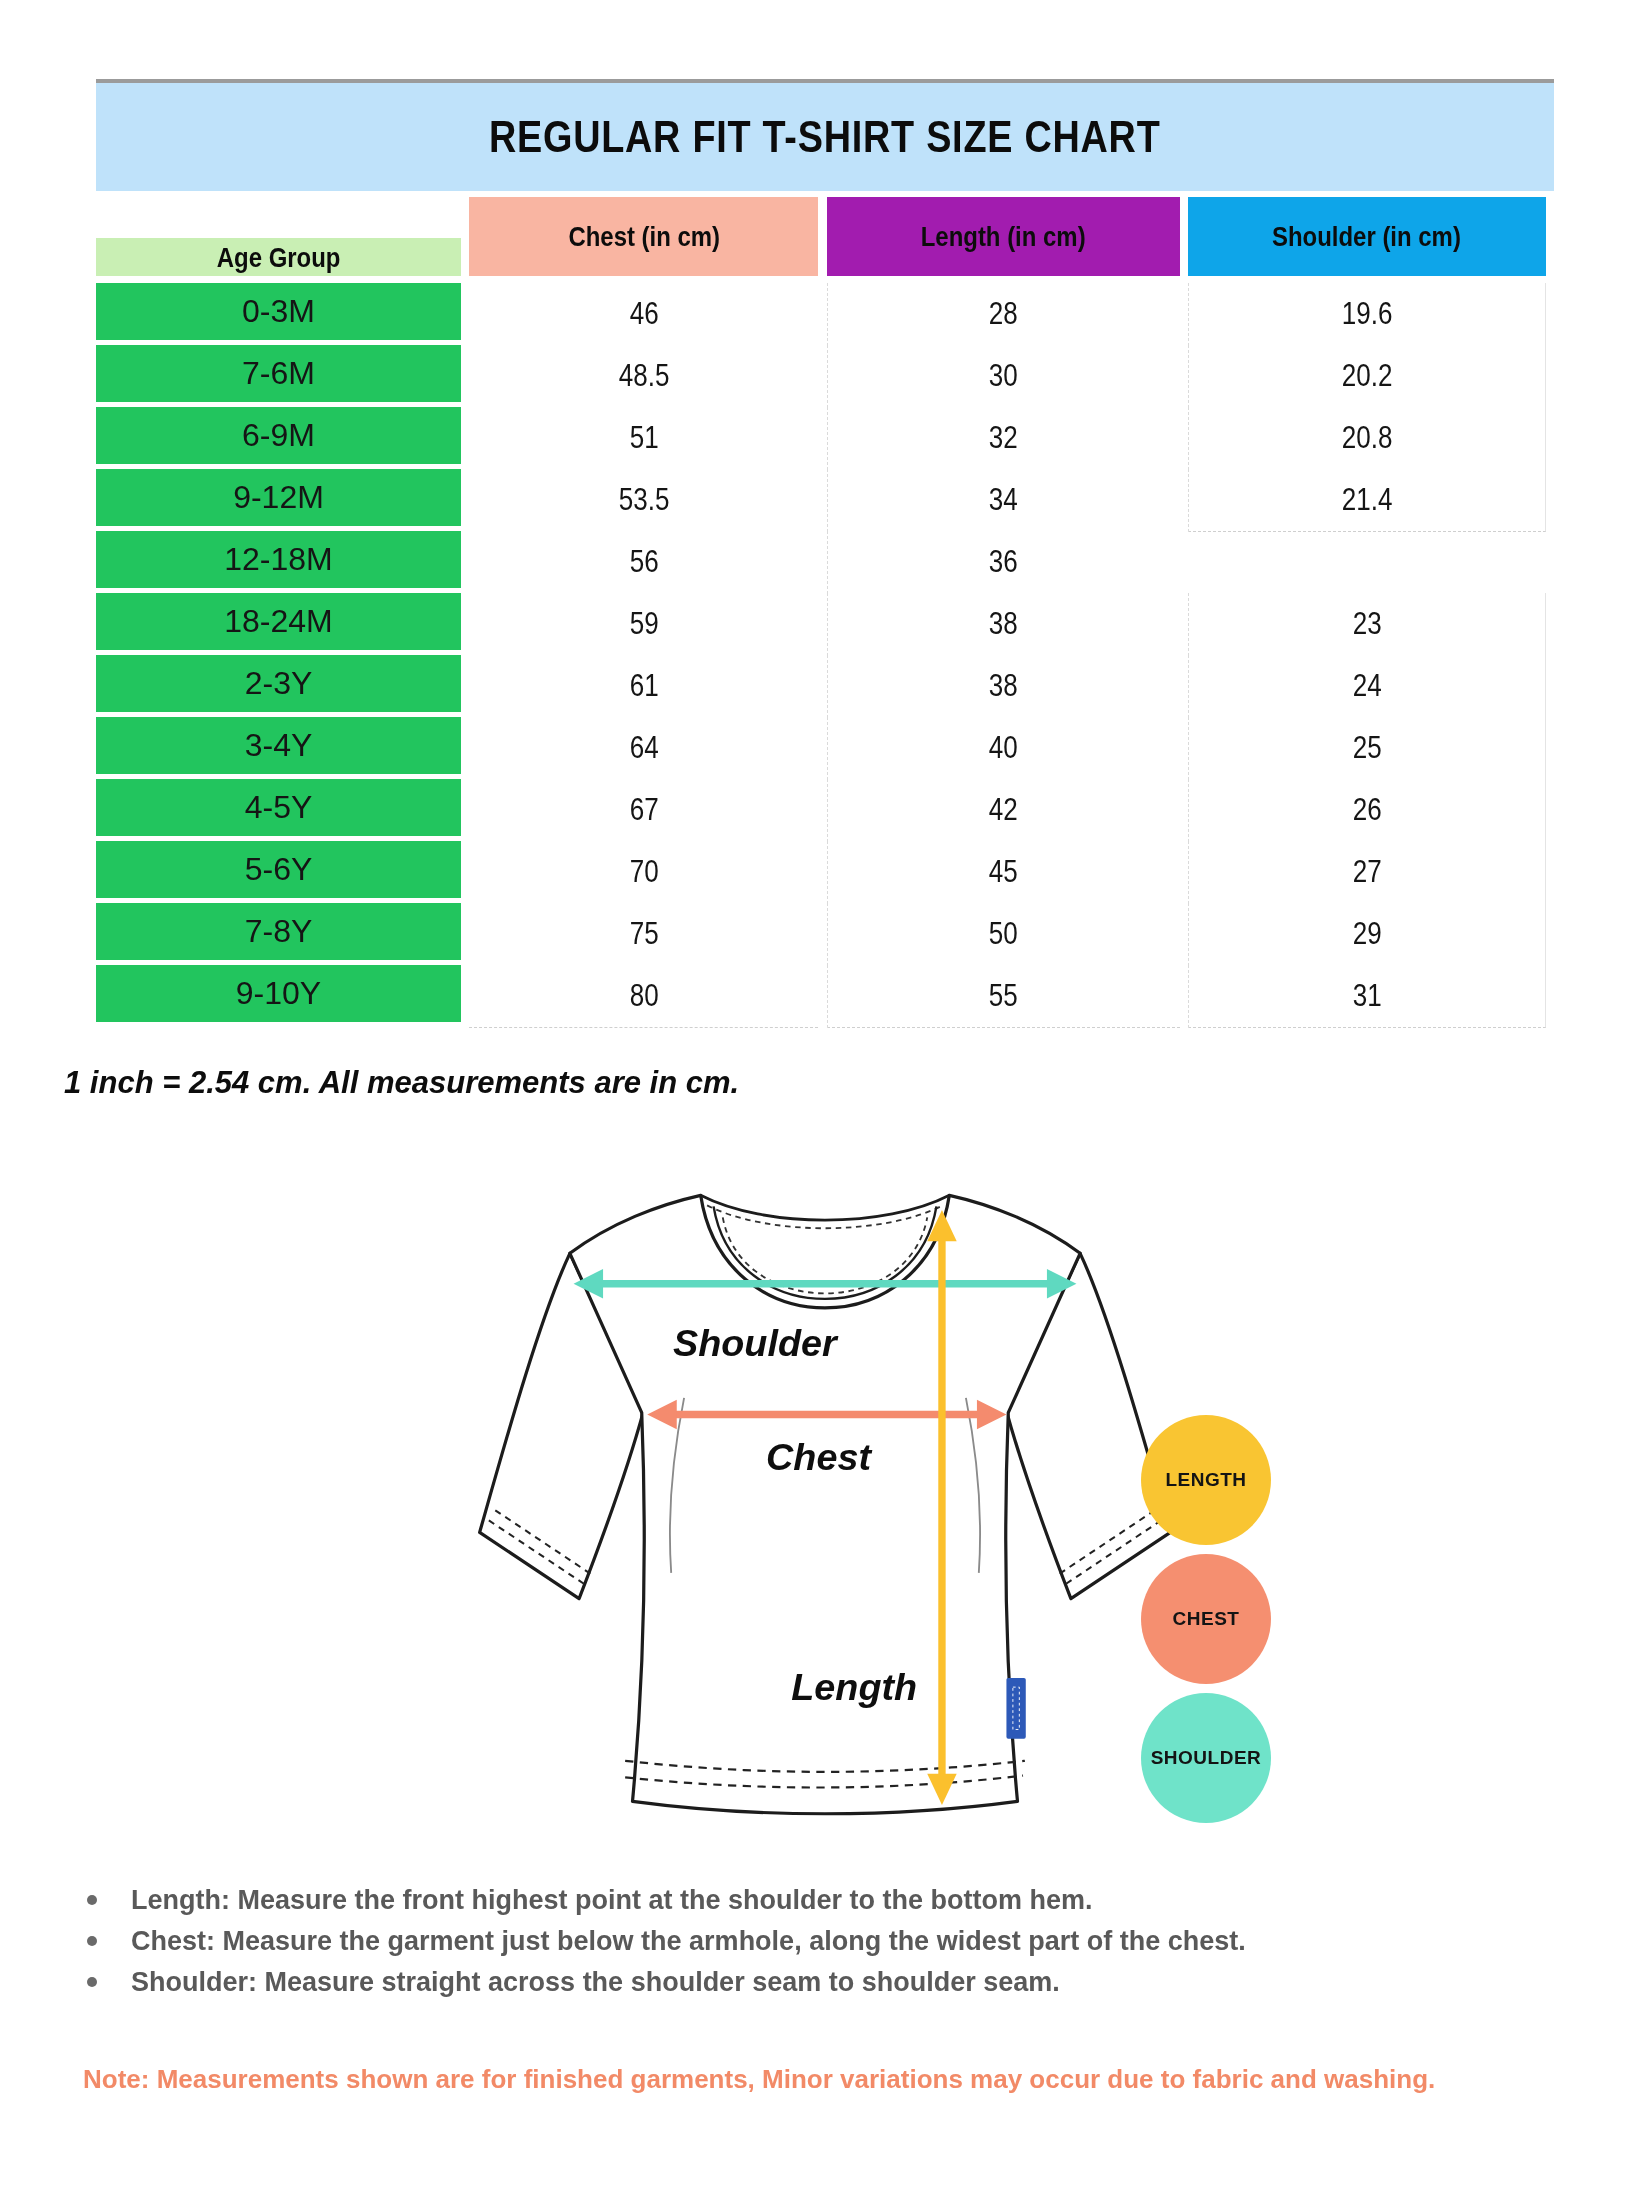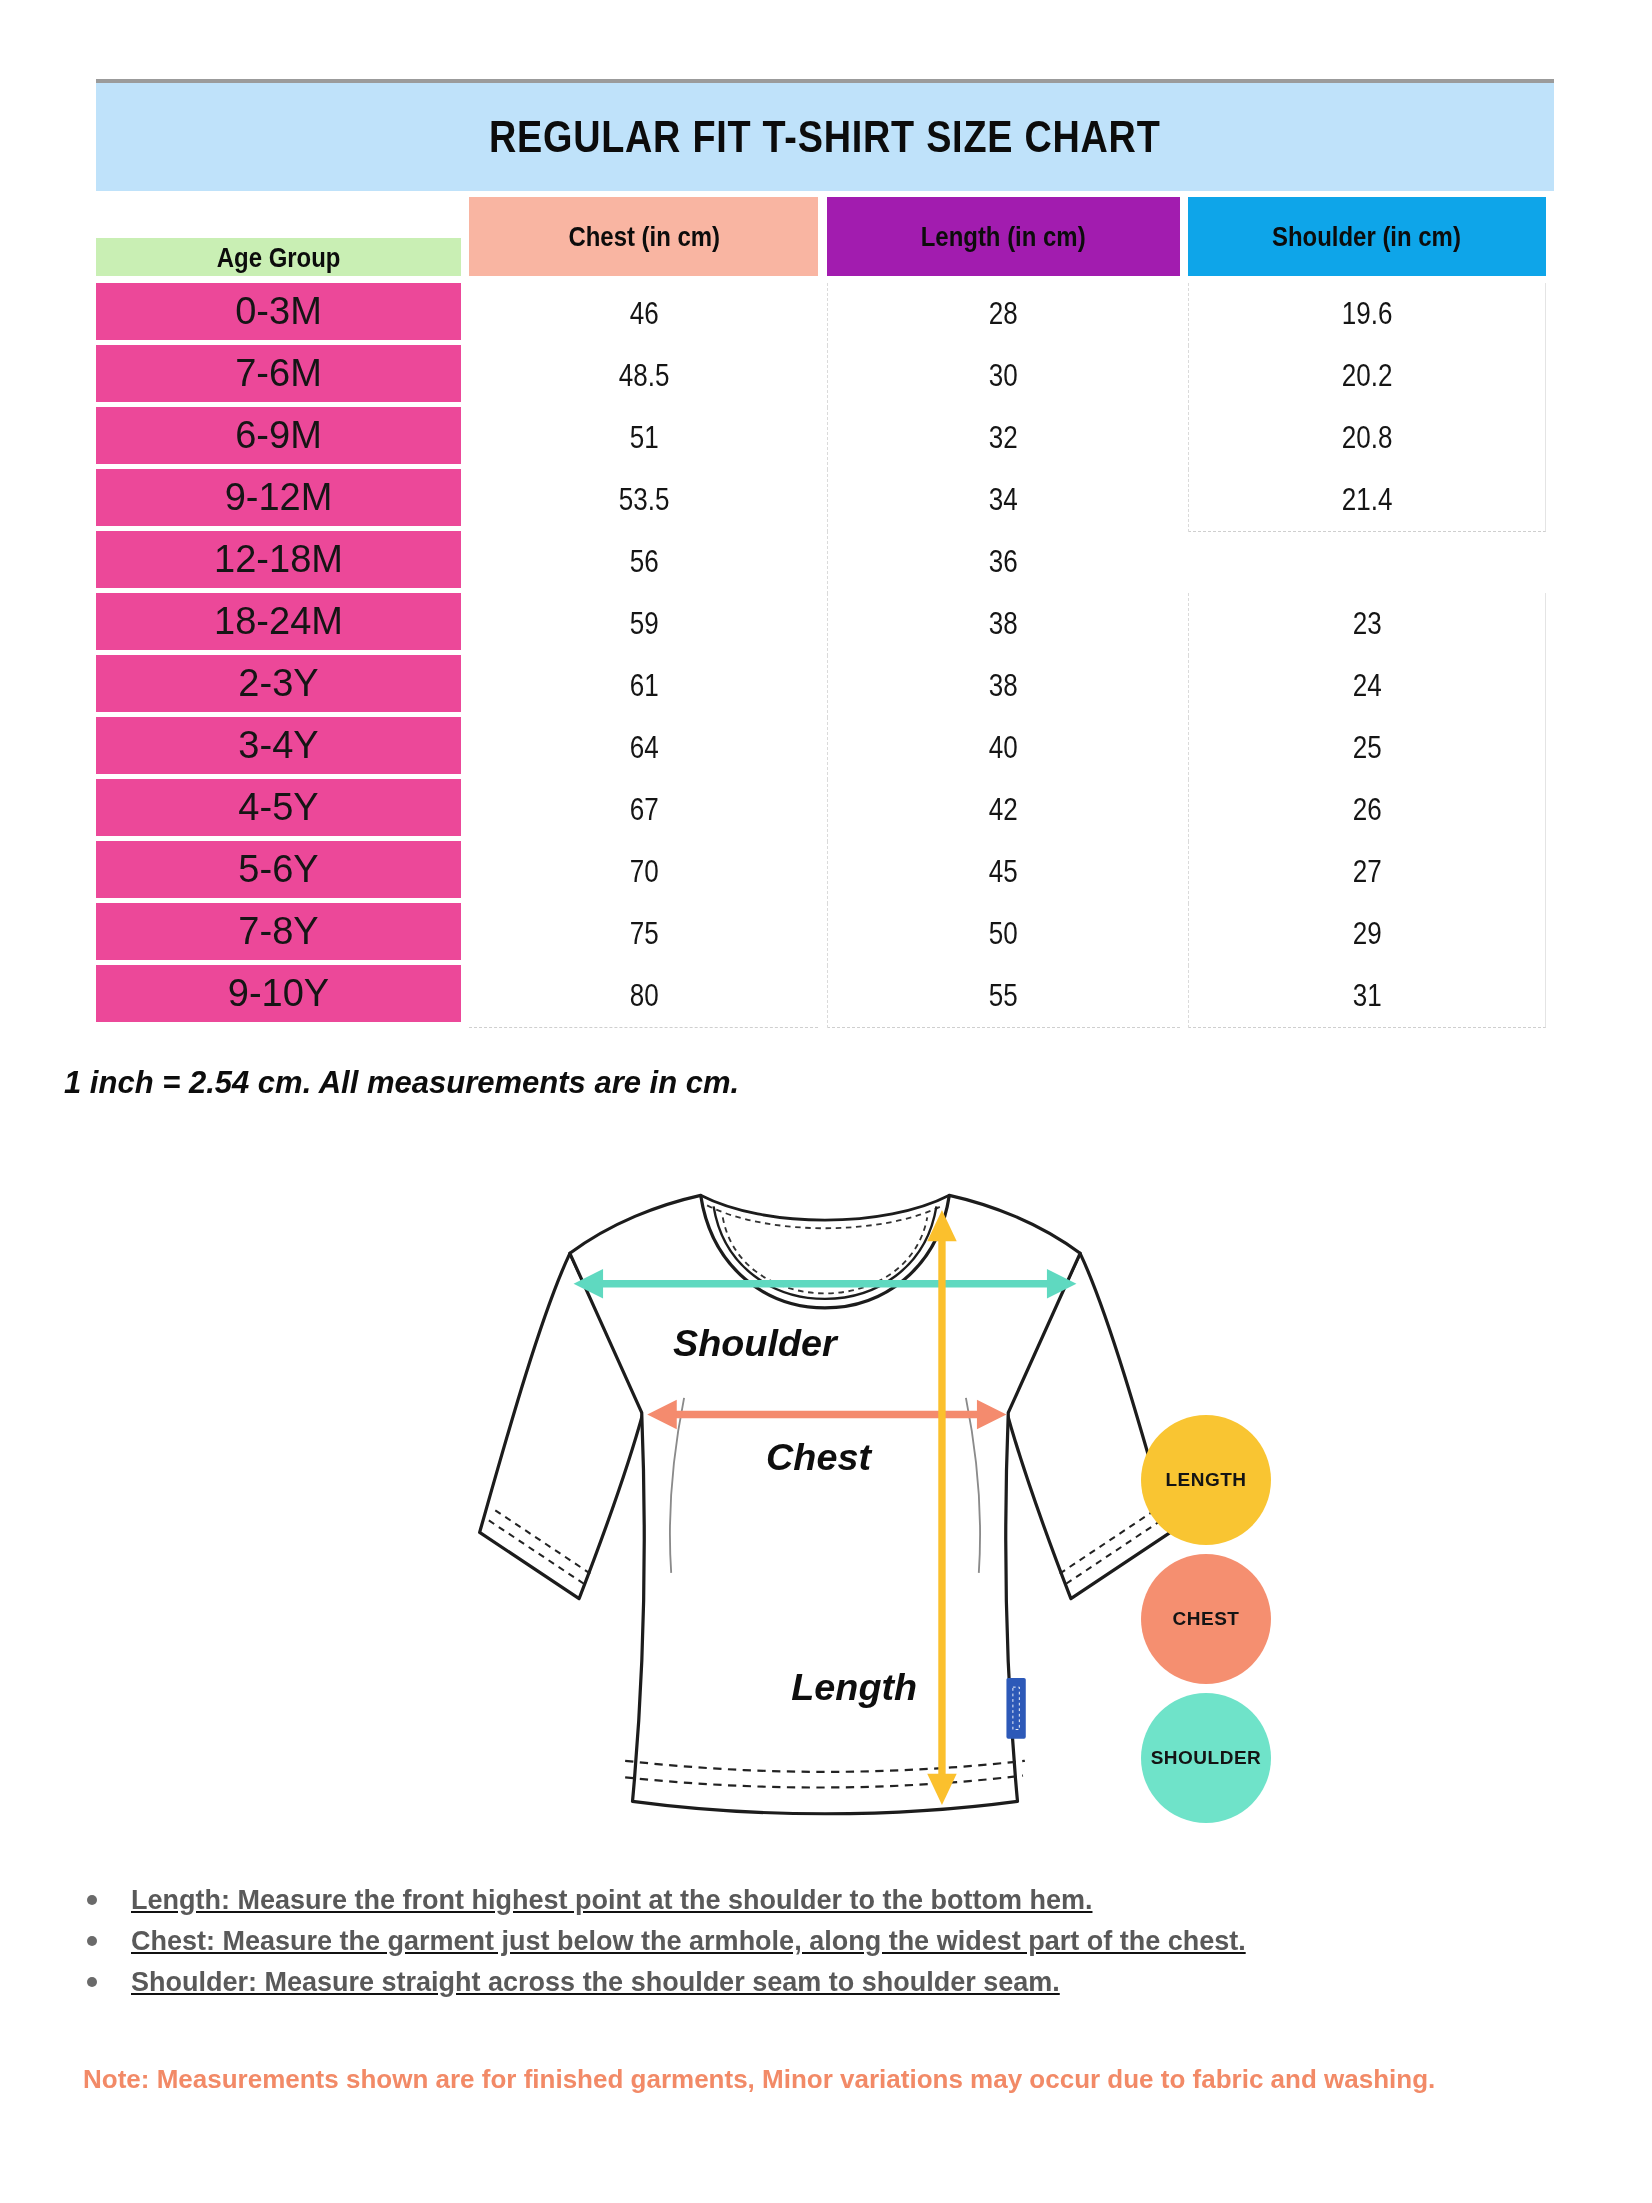--- a/index.html
+++ b/index.html
@@ -28,21 +28,21 @@
   .hc-age{background:#c9efb4;margin-top:41px;}
   .hc-chest{background:#f9b5a2;}
   .hc-length{background:#a21caf;}
   .hc-shoulder{background:#0ea5e9;text-align:right;}
   .data-row{height:62px;}
   .cell{
     display:flex;align-items:center;justify-content:center;
     font-size:31px;color:#151515;
   }
   .age-cell{
-    background:#ec4899;height:57px;font-size:38px;
+    background:#22c55e;height:57px;font-size:32px;
   }
   .num-cell{border-bottom:0.9px dashed #cfcfcf;height:62px;background:#fff;}
   .num-cell.vline{border-left:0.9px dashed #dadada;}
   .num-cell.rline{border-right:0.9px solid #e4e4e4;}
 
   
   .unit-note{
     position:absolute;left:64px;top:1065px;font-size:31px;font-weight:bold;font-style:italic;color:#0d0d0d;
   }
 
@@ -52,21 +52,21 @@
     position:absolute;width:130px;height:130px;border-radius:50%;
     display:flex;align-items:center;justify-content:center;
     font-size:19px;font-weight:bold;color:#141414;letter-spacing:0.5px;
   }
   .badge-length{left:1141px;top:1415px;}
   .badge-chest{left:1141px;top:1554px;}
   .badge-shoulder{left:1141px;top:1693px;}
   svg text.meas{font-family:"Liberation Sans",sans-serif;font-size:41px;font-weight:bold;font-style:italic;fill:#0e0e0e;}
 
   
-  .instructions{position:absolute;left:87px;top:1884px;text-decoration:underline;}
+  .instructions{position:absolute;left:87px;top:1884px;}
   .instr-item{display:flex;align-items:flex-start;height:41px;}
   .bullet-dot{width:10px;height:10px;border-radius:50%;background:#6a6a6a;margin:11px 34px 0 0;flex:none;}
   .instr-text{font-size:27px;font-weight:bold;color:#595959;line-height:33px;}
 
   .footnote{
     position:absolute;left:83px;top:2064px;width:1524px;
     font-size:26px;font-weight:bold;color:#f28a67;
   }
 </style>
 </head>

